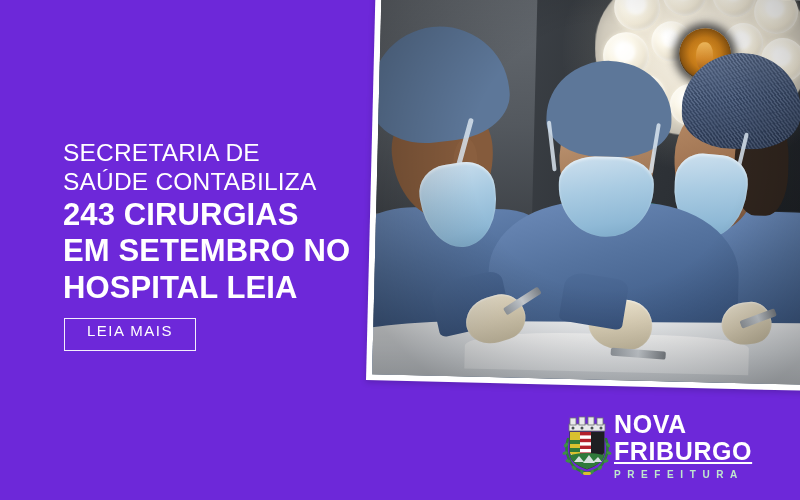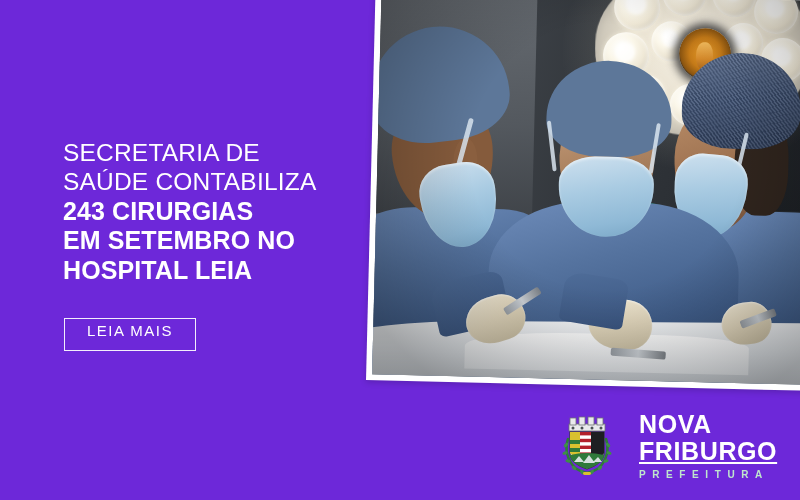--- a/index.html
+++ b/index.html
@@ -177,40 +177,40 @@
   #text-block{
     position:absolute;left:63px;top:139px;width:300px;
   }
   .hl{
     color:#ffffff;
     line-height:1.18;
     letter-spacing:.2px;
     margin:0;
   }
   .hl.light{font-size:24.5px;font-weight:400;}
-  .hl.bold{font-size:25px;font-weight:700;letter-spacing:.1px;}
+  .hl.bold{font-size:31px;font-weight:700;letter-spacing:.1px;}
 
   #read-more{
     position:absolute;left:64px;top:318px;
     box-sizing:border-box;
     border:1.6px solid rgba(255,255,255,.92);
     color:#ffffff;
     font-size:15px;
     font-weight:400;
     letter-spacing:1.5px;
     padding:3px 22px 11px 22px;
     background:transparent;
     display:inline-block;
     cursor:pointer;
   }
 
   
   #logo{
     position:absolute;left:561px;top:412px;
-    display:flex;align-items:center;gap:26px;
+    display:flex;align-items:center;gap:1px;
   }
   #crest{width:52px;height:62px;display:block;}
   #logo-words{display:flex;flex-direction:column;line-height:1;}
   .logo-main{
     color:#ffffff;font-size:25px;font-weight:700;letter-spacing:.6px;
   }
   .logo-main.second{margin-top:2px;text-decoration:underline;}
   .logo-sub{
     color:#bfe6cd;font-size:10px;font-weight:700;letter-spacing:6.6px;margin-top:6px;
   }

